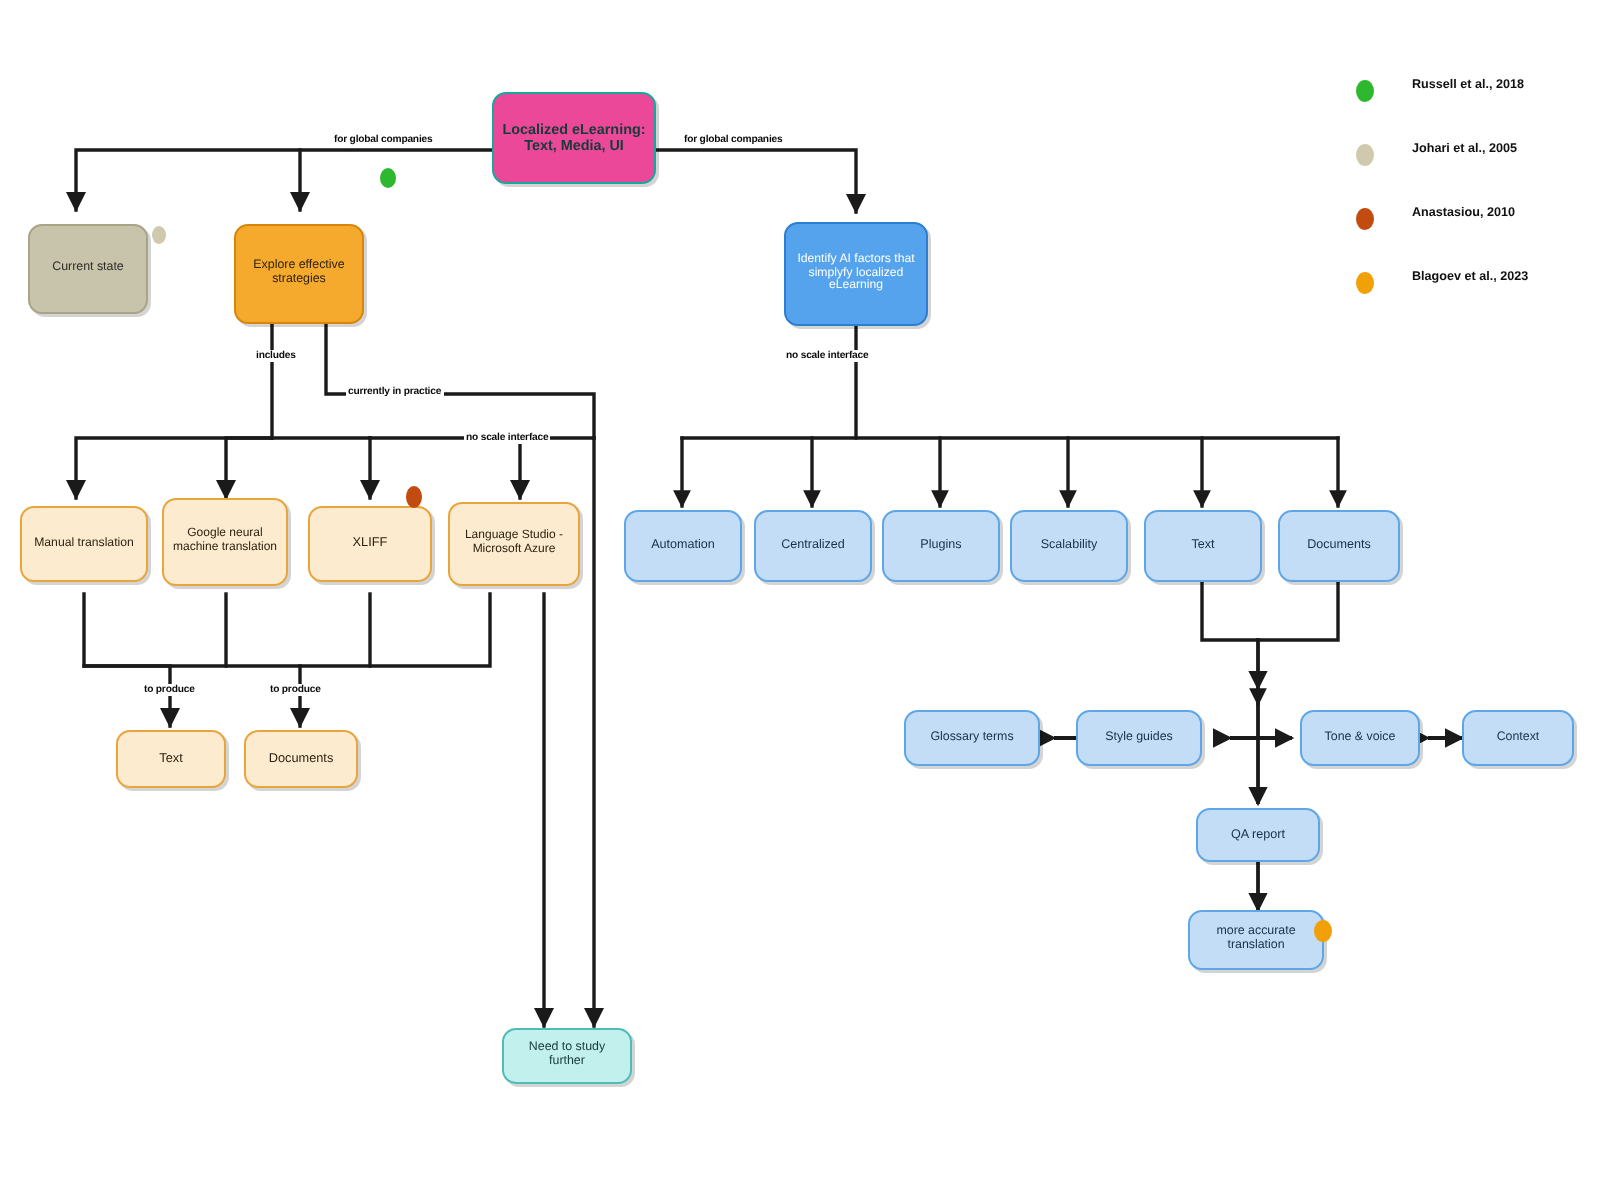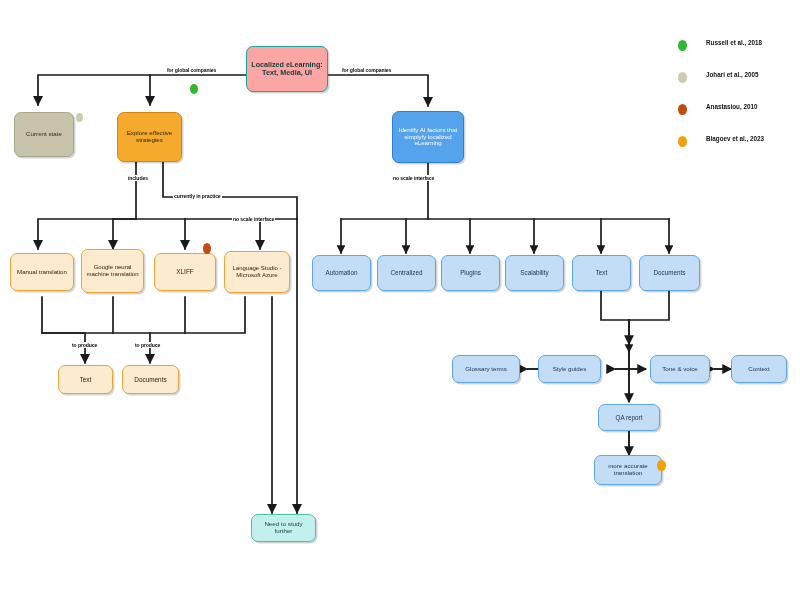--- a/index.html
+++ b/index.html
@@ -19,21 +19,21 @@
     border-radius:7px;
     display:flex; align-items:center; justify-content:center;
     text-align:center;
     line-height:1.12;
     padding:2px 3px;
     box-shadow:1.5px 1.5px 0 rgba(0,0,0,0.17);
     z-index:3;
   }
   .node span { display:block; width:100%; }
 
-  .n-teal   { background:#fca5a5; border:1.3px solid #16a79f; color:#173b39; }
+  .n-teal   { background:#ec4899; border:1.3px solid #16a79f; color:#173b39; }
   .n-tan    { background:#c8c4ab; border:1.3px solid #a8a488; color:#2d2d28; }
   .n-orange { background:#f5aa2d; border:1.3px solid #d8860a; color:#2e2310; }
   .n-lorange{ background:#fdebcf; border:1.3px solid #e8a53c; color:#2e2310; }
   .n-blue   { background:#55a3ec; border:1.3px solid #2c7fd0; color:#ffffff; }
   .n-lblue  { background:#c3ddf7; border:1.3px solid #5ea6e8; color:#17324a; }
   .n-lteal  { background:#c2f0ed; border:1.3px solid #4dbdb5; color:#173b39; }
 
   .elabel {
     position:absolute;
     font-size:5.1px;

